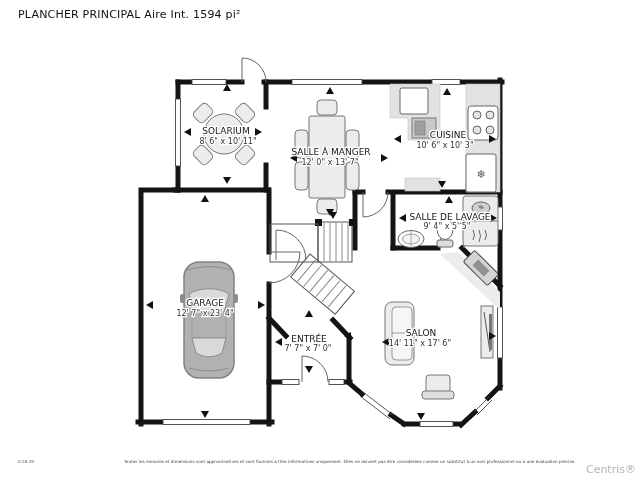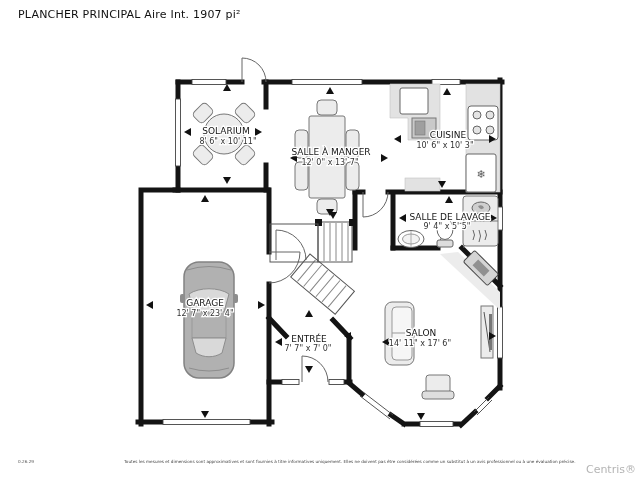--- a/index.html
+++ b/index.html
@@ -23,21 +23,21 @@
   .counter{fill:#e2e2e2;stroke:#c2c2c2;stroke-width:.6;}
   .appl{fill:#ffffff;stroke:#666;stroke-width:1;}
   .arrow{fill:#111;}
   .tread{stroke:#888;stroke-width:1;}
 </style>
 </head>
 <body>
 
 <div class="page">
 
-  <div class="title">PLANCHER PRINCIPAL Aire Int. 1907 pi²</div>
+  <div class="title">PLANCHER PRINCIPAL Aire Int. 1594 pi²</div>
 
   <svg class="plan-svg" width="640" height="480" viewBox="0 0 640 480">
 
     <g>
 
       <path class="wall" d="M178,82 L192,82 M226,82 L242,82"></path>
       <path class="wall" d="M178,82 L178,99 M178,166 L178,190"></path>
       <path class="wall" d="M175,190 L268,190"></path>
       <path class="wall" d="M266,82 L266,107 M266,165 L266,190"></path>
 

